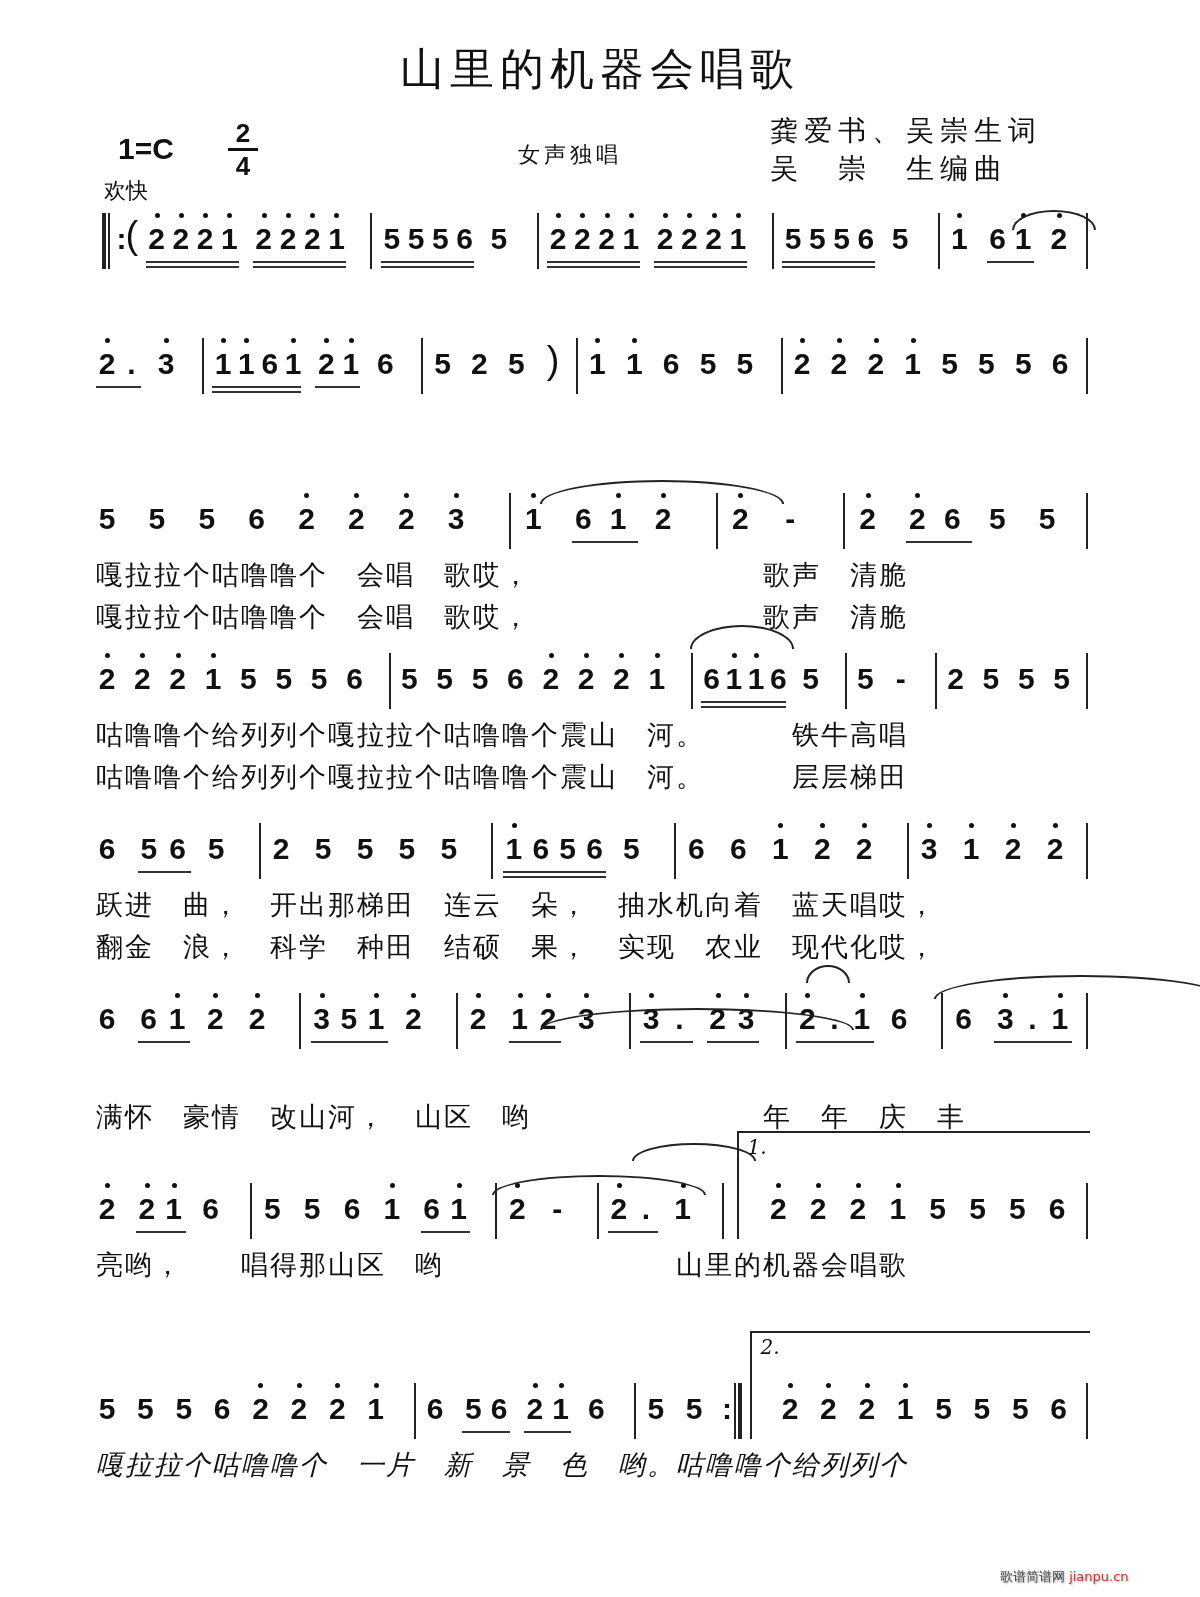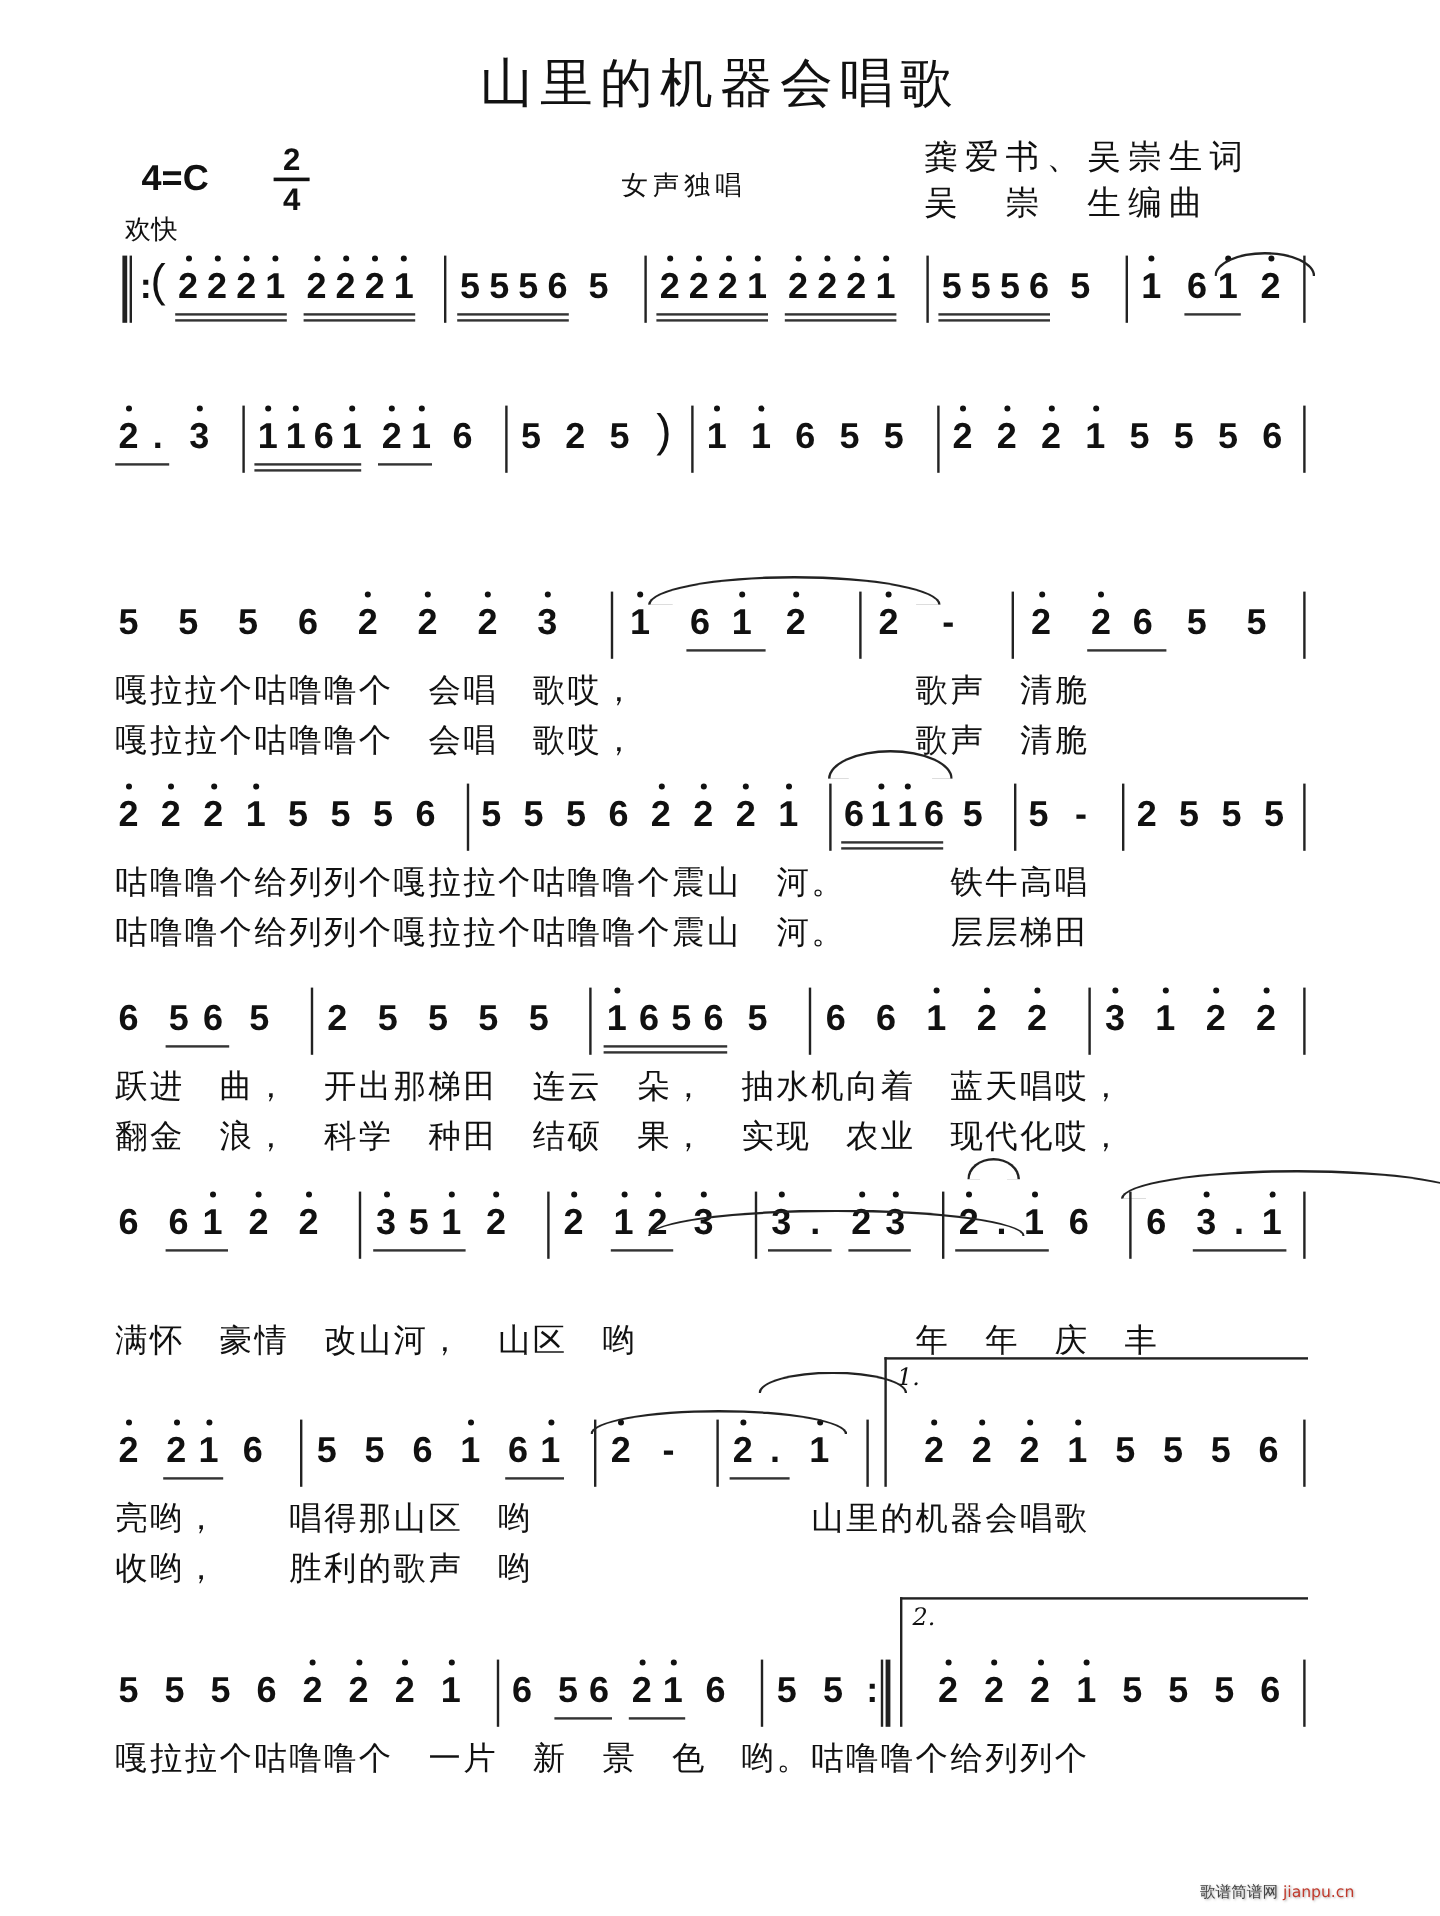--- a/index.html
+++ b/index.html
@@ -28,21 +28,21 @@
   .bracket{position:absolute;border-top:2px solid #222;}
   .voltalbl{position:absolute;font-size:20px;font-family:"DejaVu Serif",serif;font-style:italic;}
   .watermark{position:absolute;left:1000px;top:1568px;font-size:13px;color:#444;
              font-family:"DejaVu Sans",sans-serif;text-shadow:1px 1px 2px #aaa;}
   .watermark .en{color:#c0392b;}
 </style>
 </head>
 <body>
 
 <div class="abs title">山里的机器会唱歌</div>
-<div class="abs key">4=C</div>
+<div class="abs key">1=C</div>
 <div class="abs timesig">
   <div>2</div>
   <div class="bar"></div>
   <div>4</div>
 </div>
 <div class="abs perf">女声独唱</div>
 <div class="abs credit" style="top:112px">龚爱书、吴崇生词</div>
 <div class="abs credit" style="top:150px">吴　崇　生编曲</div>
 <div class="abs tempo">欢快</div>
 
@@ -311,21 +311,20 @@
       <div class="note" style="left: 767.288px; top: 16px;"><span>2</span><span class="hd"></span></div>
       <div class="note" style="left: 807.127px; top: 16px;"><span>2</span><span class="hd"></span></div>
       <div class="note" style="left: 846.966px; top: 16px;"><span>2</span><span class="hd"></span></div>
       <div class="note" style="left: 886.805px; top: 16px;"><span>1</span><span class="hd"></span></div>
       <div class="note" style="left: 926.644px; top: 16px;"><span>5</span></div>
       <div class="note" style="left: 966.483px; top: 16px;"><span>5</span></div>
       <div class="note" style="left: 1006.32px; top: 16px;"><span>5</span></div>
       <div class="note" style="left: 1046.16px; top: 16px;"><span>6</span></div>
       <div class="bl" style="left: 1086px; top: 8px; height: 56px;"></div>
       <div class="lyric" style="top: 72px; left: 96px;">亮哟，　　唱得那山区　哟　　　　　　　　山里的机器会唱歌</div>
-      <div class="lyric" style="top: 114px; left: 96px;">收哟，　　胜利的歌声　哟</div>
     </div>
     <div class="staff" style="top: 1375px; left: 0px; width: 1200px; height: 150px;">
       <div class="note" style="left: 96px; top: 16px;"><span>5</span></div>
       <div class="note" style="left: 134.372px; top: 16px;"><span>5</span></div>
       <div class="note" style="left: 172.744px; top: 16px;"><span>5</span></div>
       <div class="note" style="left: 211.116px; top: 16px;"><span>6</span></div>
       <div class="note" style="left: 249.488px; top: 16px;"><span>2</span><span class="hd"></span></div>
       <div class="note" style="left: 287.86px; top: 16px;"><span>2</span><span class="hd"></span></div>
       <div class="note" style="left: 326.233px; top: 16px;"><span>2</span><span class="hd"></span></div>
       <div class="note" style="left: 364.605px; top: 16px;"><span>1</span><span class="hd"></span></div>
@@ -349,21 +348,21 @@
       <div class="voltalbl" style="left: 760.407px; top: -40px;">2.</div>
       <div class="note" style="left: 779.023px; top: 16px;"><span>2</span><span class="hd"></span></div>
       <div class="note" style="left: 817.395px; top: 16px;"><span>2</span><span class="hd"></span></div>
       <div class="note" style="left: 855.767px; top: 16px;"><span>2</span><span class="hd"></span></div>
       <div class="note" style="left: 894.14px; top: 16px;"><span>1</span><span class="hd"></span></div>
       <div class="note" style="left: 932.512px; top: 16px;"><span>5</span></div>
       <div class="note" style="left: 970.884px; top: 16px;"><span>5</span></div>
       <div class="note" style="left: 1009.26px; top: 16px;"><span>5</span></div>
       <div class="note" style="left: 1047.63px; top: 16px;"><span>6</span></div>
       <div class="bl" style="left: 1086px; top: 8px; height: 56px;"></div>
-      <div class="lyric" style="top: 72px; left: 96px;">嘎拉拉个咕噜噜个　一片　新　景　色　哟。咕噜噜个给列列个</div>
+      <div class="lyric" style="top: 72px; left: 96px; font-style: italic;">嘎拉拉个咕噜噜个　一片　新　景　色　哟。咕噜噜个给列列个</div>
     </div>
     <div class="slur" style="left: 1012px; top: 210px; width: 80px; height: 18px;"></div>
     <div class="slur" style="left: 540px; top: 480px; width: 240px; height: 22px;"></div>
     <div class="slur" style="left: 934px; top: 975px; width: 290px; height: 22px;"></div>
     <div class="slur" style="left: 540px; top: 1008px; width: 310px; height: 20px;"></div>
     <div class="slur" style="left: 632px; top: 1143px; width: 120px; height: 16px;"></div>
     <div class="slur" style="left: 492px; top: 1175px; width: 210px; height: 18px;"></div>
     <div class="slur" style="left: 690px; top: 625px; width: 100px; height: 22px;"></div>
     <div class="slur" style="left: 806px; top: 965px; width: 40px; height: 16px;"></div>
   </div>

